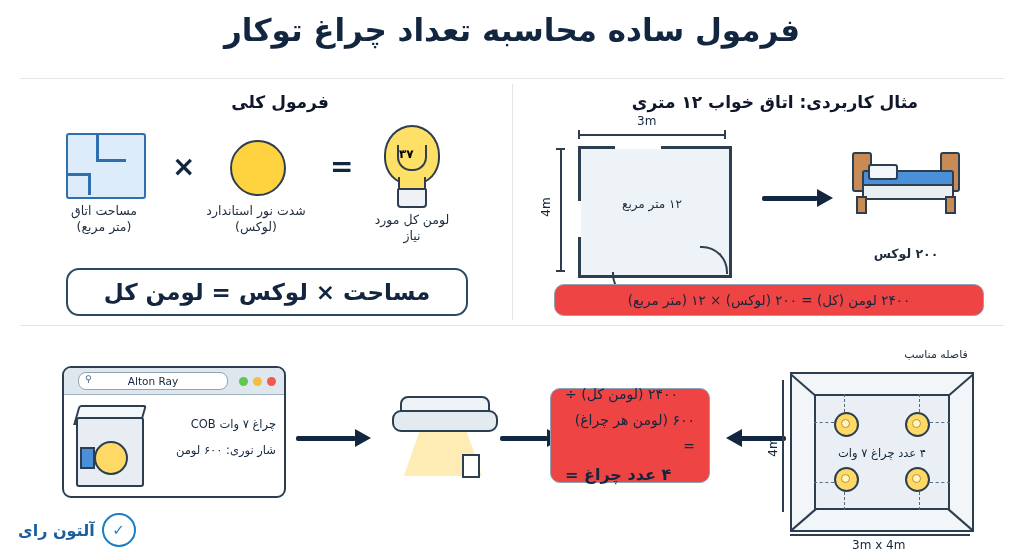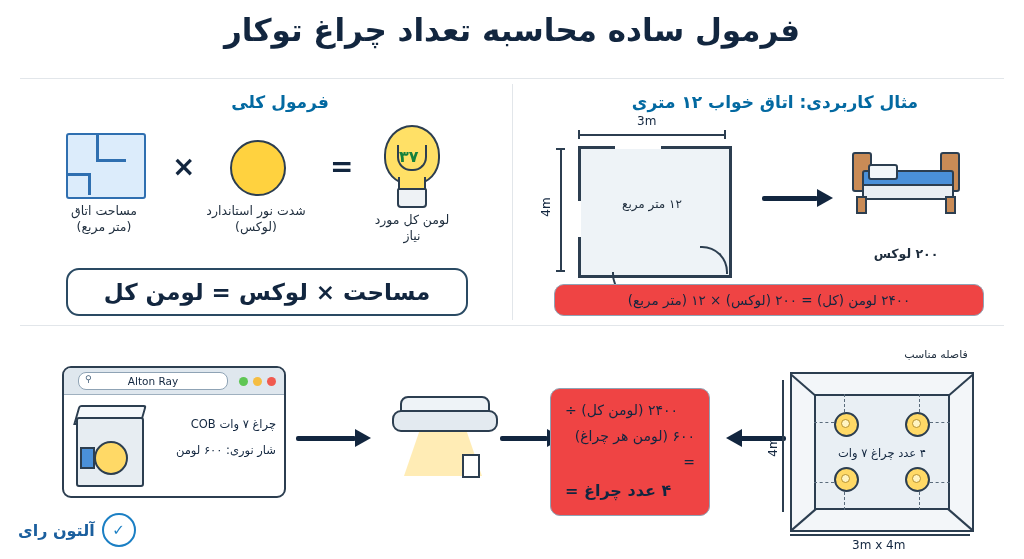--- a/index.html
+++ b/index.html
@@ -20,21 +20,21 @@
     font-size:31px;font-weight:bold;color:#12263f;
     letter-spacing:0px;
   }
 
   
   .hdiv{position:absolute;left:20px;width:984px;height:1px;background:#e2e6ea;}
   .vdiv{position:absolute;width:1px;background:#e2e6ea;}
 
   
   .sec-head{
-    position:absolute;font-size:17px;font-weight:bold;color:#0369a1;
+    position:absolute;font-size:17px;font-weight:bold;color:#0f172a;
     text-align:center;
   }
 
   
   .lbl{position:absolute;font-size:12.5px;color:#1e2d3d;text-align:center;line-height:1.35;}
   .lbl.b{font-weight:bold;}
 
   
   .pill{
     position:absolute;
@@ -205,21 +205,21 @@
   <div class="lbl" style="left:190px;top:203px;width:132px;">شدت نور استاندارد</div>
   <div class="lbl" style="left:190px;top:219px;width:132px;">(لوکس)</div>
 
   <div class="op" style="left:330px;top:150px;">=</div>
 
   <div class="bulb" style="left:375px;top:125px;">
     <div class="glass"></div>
     <div class="neck"></div>
     <div class="base"></div>
     <div class="fil"></div>
-    <div style="position:absolute;left:24px;top:22px;font-size:16px;font-weight:bold;color:#15803d;">۳۷</div>
+    <div style="position:absolute;left:24px;top:22px;font-size:12px;font-weight:bold;color:#000000;">۳۷</div>
   </div>
   <div class="lbl" style="left:352px;top:212px;width:120px;">لومن کل مورد</div>
   <div class="lbl" style="left:352px;top:228px;width:120px;">نیاز</div>
 
   <div class="pill" style="left:66px;top:268px;width:398px;height:44px;">مساحت × لوکس = لومن کل</div>
 
   <div class="sec-head" style="top:92px;left:560px;width:430px;">مثال کاربردی: اتاق خواب ۱۲ متری</div>
 
   <div class="dimline" style="left:578px;top:134px;width:148px;height:1.5px;"></div>
   <div class="dimline" style="left:578px;top:130px;width:1.5px;height:9px;"></div>
@@ -291,21 +291,21 @@
     <div class="cap"></div>
     <div class="ring"></div>
     <div class="obj"></div>
   </div>
 
   <div class="arrow ltr" style="left:500px;top:436px;width:62px;">
     <div class="shaft" style="width:48px;"></div>
     <div class="head" style="left:46px;"></div>
   </div>
 
-  <div class="pill thin" style="left:550px;top:388px;width:160px;height:128px;flex-direction:column;align-items:flex-end;padding:0 14px;box-sizing:border-box;justify-content:center;">
+  <div class="pill thin" style="left:550px;top:388px;width:160px;height:95px;flex-direction:column;align-items:flex-end;padding:0 14px;box-sizing:border-box;justify-content:center;">
     <div style="font-size:14px;line-height:1.85;">۲۴۰۰ (لومن کل) ÷</div>
     <div style="font-size:14px;line-height:1.85;">۶۰۰ (لومن هر چراغ) =</div>
     <div style="font-size:16px;font-weight:bold;line-height:1.85;">۴ عدد چراغ =</div>
   </div>
 
   <div class="arrow rtl" style="left:726px;top:436px;width:60px;">
     <div class="shaft" style="left:14px;width:46px;"></div>
     <div class="head" style="left:0;"></div>
   </div>
 

